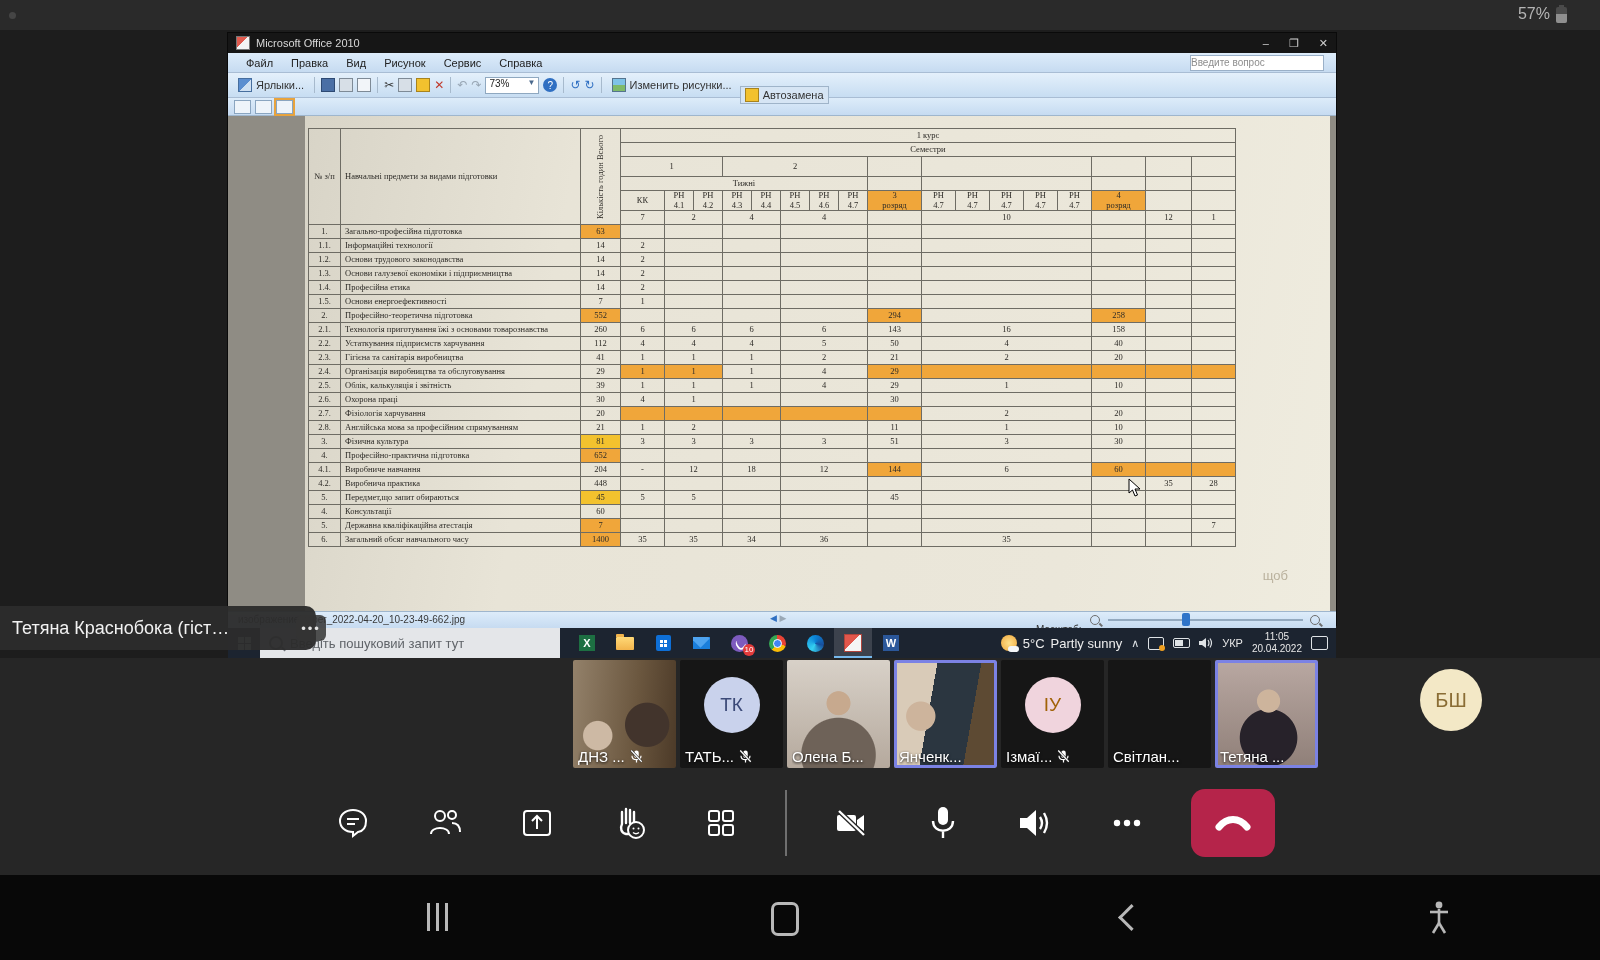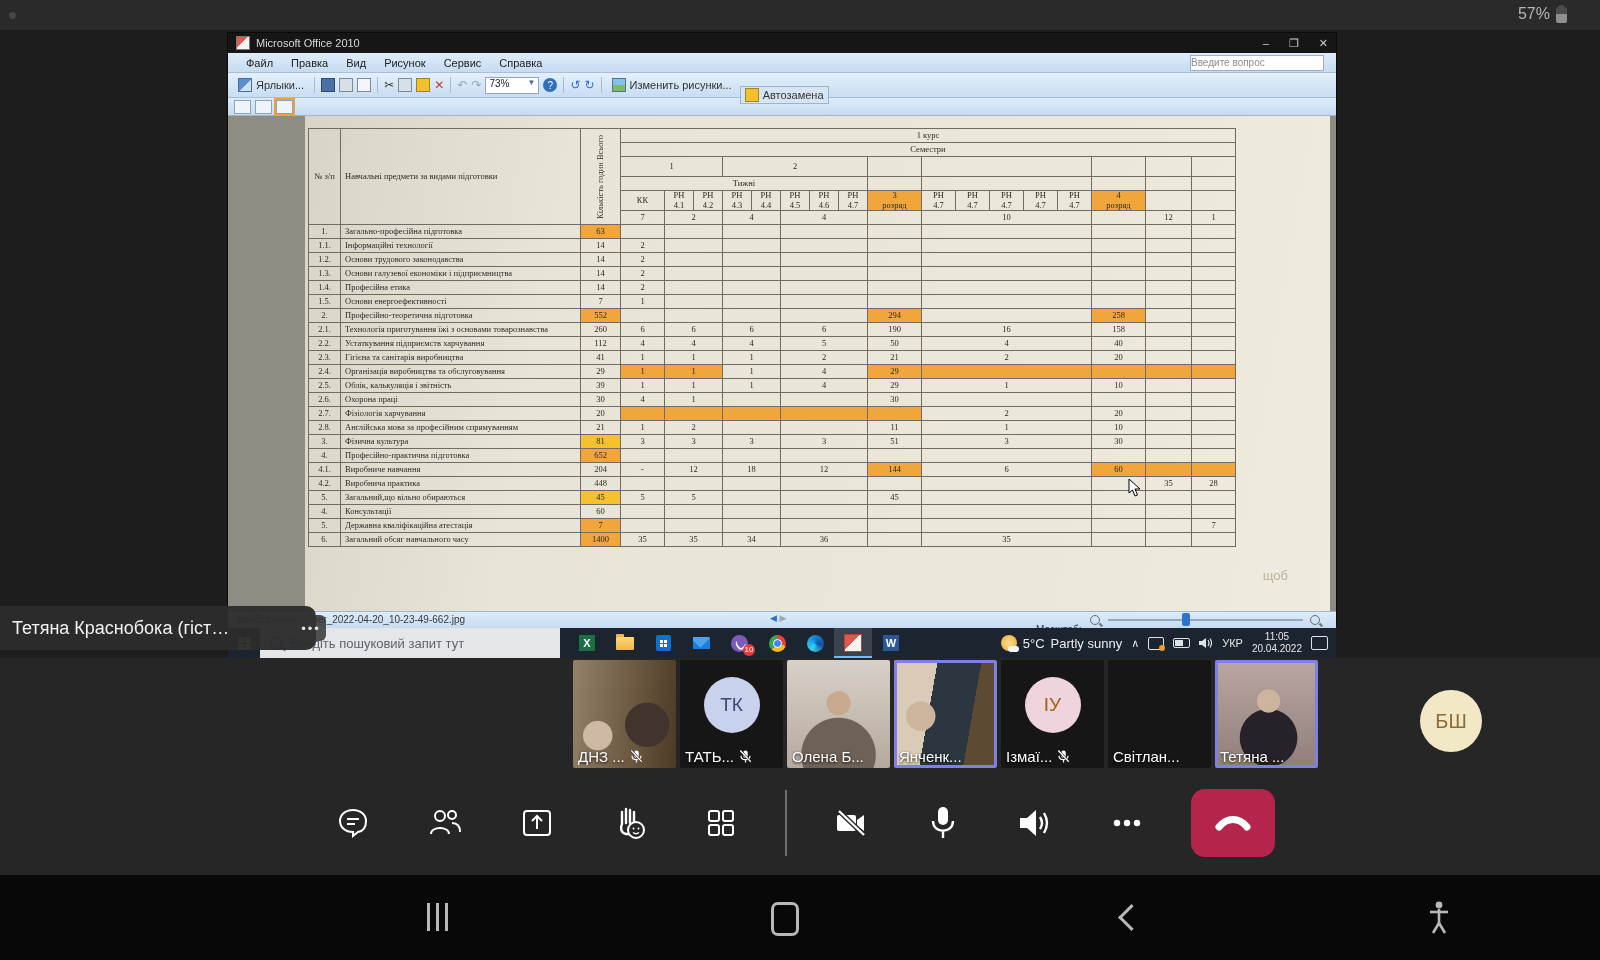--- a/index.html
+++ b/index.html
@@ -117,21 +117,21 @@
   .tile.active{box-shadow:inset 0 0 0 3px #7b82e4;}
   .tile .label{position:absolute;left:5px;bottom:3px;right:3px;color:#fff;font-size:15px;text-shadow:0 1px 3px rgba(0,0,0,.95);
                display:flex;align-items:center;gap:4px;white-space:nowrap;overflow:hidden;}
   .avatar{position:absolute;left:50%;top:42%;transform:translate(-50%,-50%);width:56px;height:56px;border-radius:50%;
           display:flex;align-items:center;justify-content:center;font-size:19px;}
   .v1{background:radial-gradient(circle at 24% 70%,#cdb9a4 0 13%,rgba(0,0,0,0) 14%),radial-gradient(circle at 72% 60%,#42342c 0 22%,rgba(0,0,0,0) 23%),linear-gradient(95deg,#93816a,#6b573f 60%,#4c3a28);}
   .v2{background:radial-gradient(circle at 50% 40%,#c7a98e 0 14%,rgba(0,0,0,0) 15%),radial-gradient(circle at 50% 88%,#6e6258 0 34%,rgba(0,0,0,0) 35%),linear-gradient(#d8d1c8,#b5a99d);}
   .v3{background:radial-gradient(circle at 26% 52%,#cdb49c 0 15%,rgba(0,0,0,0) 16%),linear-gradient(100deg,#d9cbb8 0 36%,#2b3640 36% 72%,#5d4a33 72%);}
   .v4{background:radial-gradient(circle at 50% 40%,#221a1b 0 20%,rgba(0,0,0,0) 21%),radial-gradient(circle at 50% 66%,#cdb9ad 0 12%,rgba(0,0,0,0) 13%),linear-gradient(#b4aca2,#89817 7 85%,#877f75);}
   .v5{background:radial-gradient(circle at 52% 38%,#cdb49c 0 13%,rgba(0,0,0,0) 14%),radial-gradient(circle at 52% 72%,#27222a 0 30%,rgba(0,0,0,0) 31%),linear-gradient(#b9a8a2,#8f7f78);}
-  .side-av{position:absolute;left:1420px;top:32px;width:62px;height:62px;border-radius:50%;background:#f3e8c6;color:#8a6d35;
+  .side-av{position:absolute;left:1420px;top:11px;width:62px;height:62px;border-radius:50%;background:#f3e8c6;color:#8a6d35;
            font-size:20px;display:flex;align-items:center;justify-content:center;}
   .controls{position:absolute;left:0;top:112px;width:100%;height:105px;display:flex;align-items:center;justify-content:center;gap:36px;}
   .cbtn{width:56px;height:56px;display:flex;align-items:center;justify-content:center;flex:none;}
   .cdivider{width:2px;height:66px;background:#6f6f6f;flex:none;}
   .endcall{width:84px;height:68px;background:#b5244a;border-radius:14px;display:flex;align-items:center;justify-content:center;flex:none;}
   
   .andnav{position:absolute;left:0;top:875px;width:1600px;height:85px;background:#080808;}
   .nav-recent{position:absolute;left:427px;top:28px;display:flex;gap:6px;}
   .nav-recent i{width:3px;height:28px;background:#b8b8b8;}
   .nav-home{position:absolute;left:771px;top:27px;width:22px;height:28px;border:3px solid #b8b8b8;border-radius:7px;}
@@ -394,21 +394,21 @@
                 <td colspan="1" class=""></td>
               </tr>
               <tr class="">
                 <td>2.1.</td>
                 <td class="subj">Технологія приготування їжі з основами товарознавства</td>
                 <td class="">260</td>
                 <td colspan="1" class="">6</td>
                 <td colspan="2" class="">6</td>
                 <td colspan="2" class="">6</td>
                 <td colspan="3" class="">6</td>
-                <td colspan="1" class="">190</td>
+                <td colspan="1" class="">143</td>
                 <td colspan="5" class="">16</td>
                 <td colspan="1" class="">158</td>
                 <td colspan="1" class=""></td>
                 <td colspan="1" class=""></td>
               </tr>
               <tr class="">
                 <td>2.2.</td>
                 <td class="subj">Устаткування підприємств харчування</td>
                 <td class="">112</td>
                 <td colspan="1" class="">4</td>
@@ -556,21 +556,21 @@
                 <td colspan="2" class=""></td>
                 <td colspan="3" class=""></td>
                 <td colspan="1" class=""></td>
                 <td colspan="5" class=""></td>
                 <td colspan="1" class=""></td>
                 <td colspan="1" class="">35</td>
                 <td colspan="1" class="">28</td>
               </tr>
               <tr class="sec">
                 <td>5.</td>
-                <td class="subj">Загальний,що вільно обираються</td>
+                <td class="subj">Передмет,що запит обираються</td>
                 <td class="hl-yellow">45</td>
                 <td colspan="1" class="">5</td>
                 <td colspan="2" class="">5</td>
                 <td colspan="2" class=""></td>
                 <td colspan="3" class=""></td>
                 <td colspan="1" class="">45</td>
                 <td colspan="5" class=""></td>
                 <td colspan="1" class=""></td>
                 <td colspan="1" class=""></td>
                 <td colspan="1" class=""></td>

